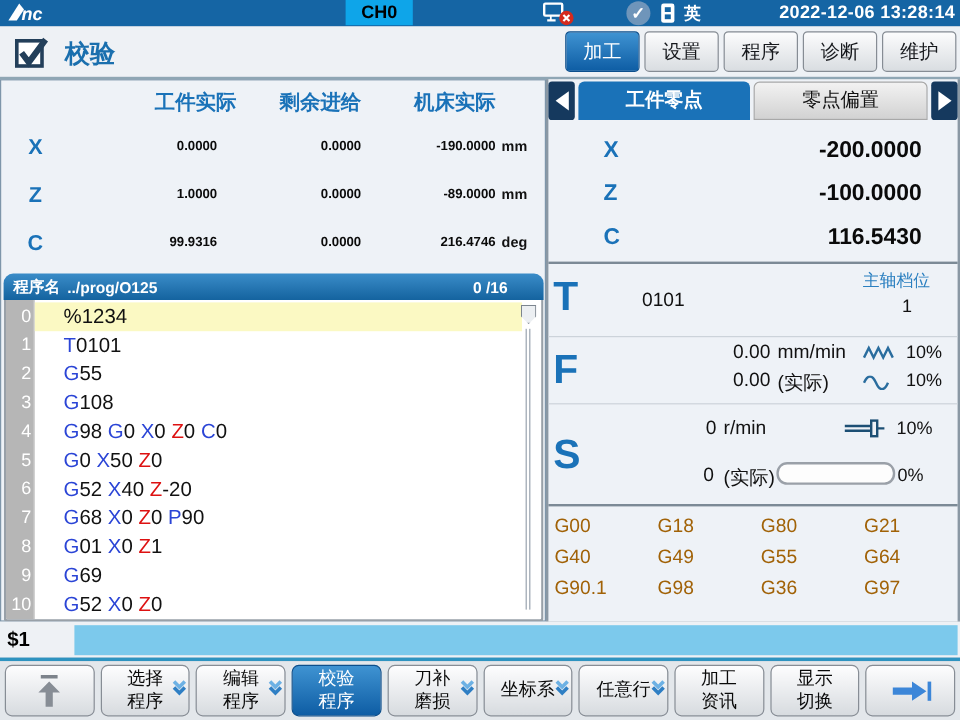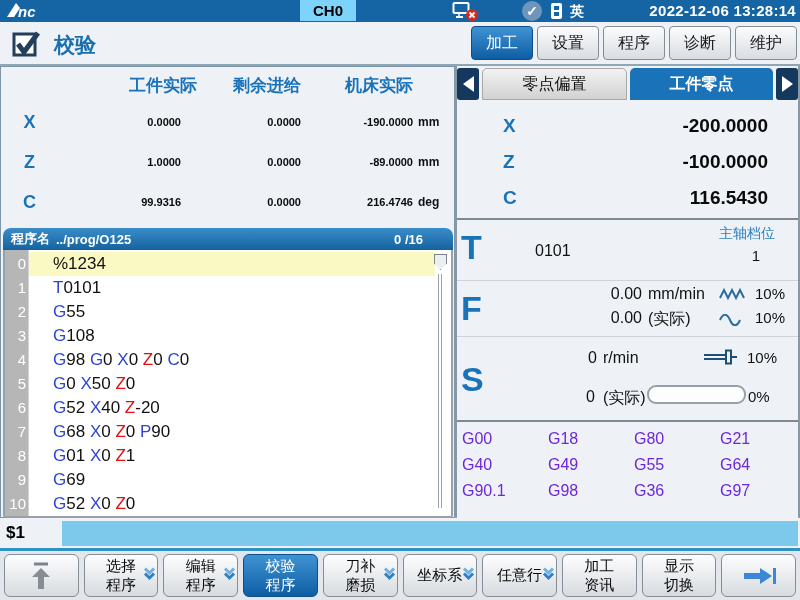--- a/index.html
+++ b/index.html
@@ -3,21 +3,21 @@
 <meta charset="utf-8">
 <style>
 *{margin:0;padding:0;box-sizing:border-box}
 html,body{width:800px;height:600px}
 body{font-family:"Liberation Sans",sans-serif;background:#c7ccd4}
 .screen{position:relative;width:800px;height:600px;background:#c7ccd4;overflow:hidden}
 
 
 .topbar{position:absolute;left:0;top:0;width:800px;height:22px;background:#1565a4;color:#fff}
 .logo{position:absolute;left:5px;top:1px}
-.ch0{position:absolute;left:300px;top:0;width:56px;height:21px;background:#7dd3fc;color:#000;
+.ch0{position:absolute;left:288px;top:0;width:56px;height:21px;background:#0ea5e9;color:#000;
      font-weight:bold;font-size:15px;text-align:center;line-height:21px}
 .neticon{position:absolute;left:452px;top:1px}
 .chkcirc{position:absolute;left:522px;top:1px;width:20px;height:20px;border-radius:50%;
          background:#6f95ba;color:#fff;font-size:14px;font-weight:bold;text-align:center;line-height:20px}
 .imeicon{position:absolute;left:551px;top:3px;width:11px;height:16px;background:#fff;border-radius:2px}
 .imeicon::before{content:"";position:absolute;left:3px;top:3px;width:5px;height:4px;background:#1565a4}
 .imeicon::after{content:"";position:absolute;left:3px;top:9px;width:5px;height:4px;background:#1565a4}
 .lang{position:absolute;left:570px;top:3px;font-size:14px;font-weight:bold}
 .datetime{position:absolute;right:4px;top:2px;font-size:15px;font-weight:bold;letter-spacing:.3px}
 
@@ -113,21 +113,21 @@
 .sicon{position:absolute;left:246px;top:11px}
 .spct1{position:absolute;left:290px;top:11px;font-size:15px;color:#111}
 .snum2{position:absolute;right:203px;width:50px;text-align:right;top:50px;font-size:16px;color:#111}
 .slab2{position:absolute;left:146px;top:50px;font-size:16px;color:#111}
 .sbar{position:absolute;left:190px;top:47px;width:99px;height:19px;background:#fdfdfd;
       border:2px solid #9aa0a8;border-radius:9px}
 .spct2{position:absolute;left:291px;top:50px;font-size:15px;color:#111}
 
 .gcodes{position:absolute;left:5px;top:360px;right:0;bottom:0;display:grid;
         grid-template-columns:repeat(4,86px);grid-auto-rows:26px;align-items:center}
-.gcell{font-size:16px;color:#6d28d9}
+.gcell{font-size:16px;color:#a16207}
 
 
 .statusrow{position:absolute;left:0;top:518px;width:800px;height:30px;background:#eef1f5}
 .chan{position:absolute;left:6px;top:5px;font-size:17px;font-weight:bold;color:#000}
 .cmdinput{position:absolute;left:62px;top:3px;width:736px;height:25px;background:#7cc9ec}
 .tealline{position:absolute;left:0;top:548px;width:800px;height:3px;background:#2e93c0}
 
 
 .softkeys{position:absolute;left:0;top:551px;width:800px;height:49px;background:#e3e7eb;
           display:flex;gap:5px;padding:3px 4px}
@@ -260,22 +260,22 @@
             </div>
           </div>
       </div>
     </div>
 
     <div class="right-panel">
       <div class="tabs">
         <div class="tab-arrow">
             <div class="tri-l"></div>
           </div>
+        <div class="tab active">工件零点</div>
         <div class="tab inactive">零点偏置</div>
-        <div class="tab active">工件零点</div>
         <div class="tab-arrow">
             <div class="tri-r"></div>
           </div>
       </div>
 
       <div class="offsets">
           <div class="orow">
             <span class="olab">X</span>
             <span class="oval">-200.0000</span>
           </div>

